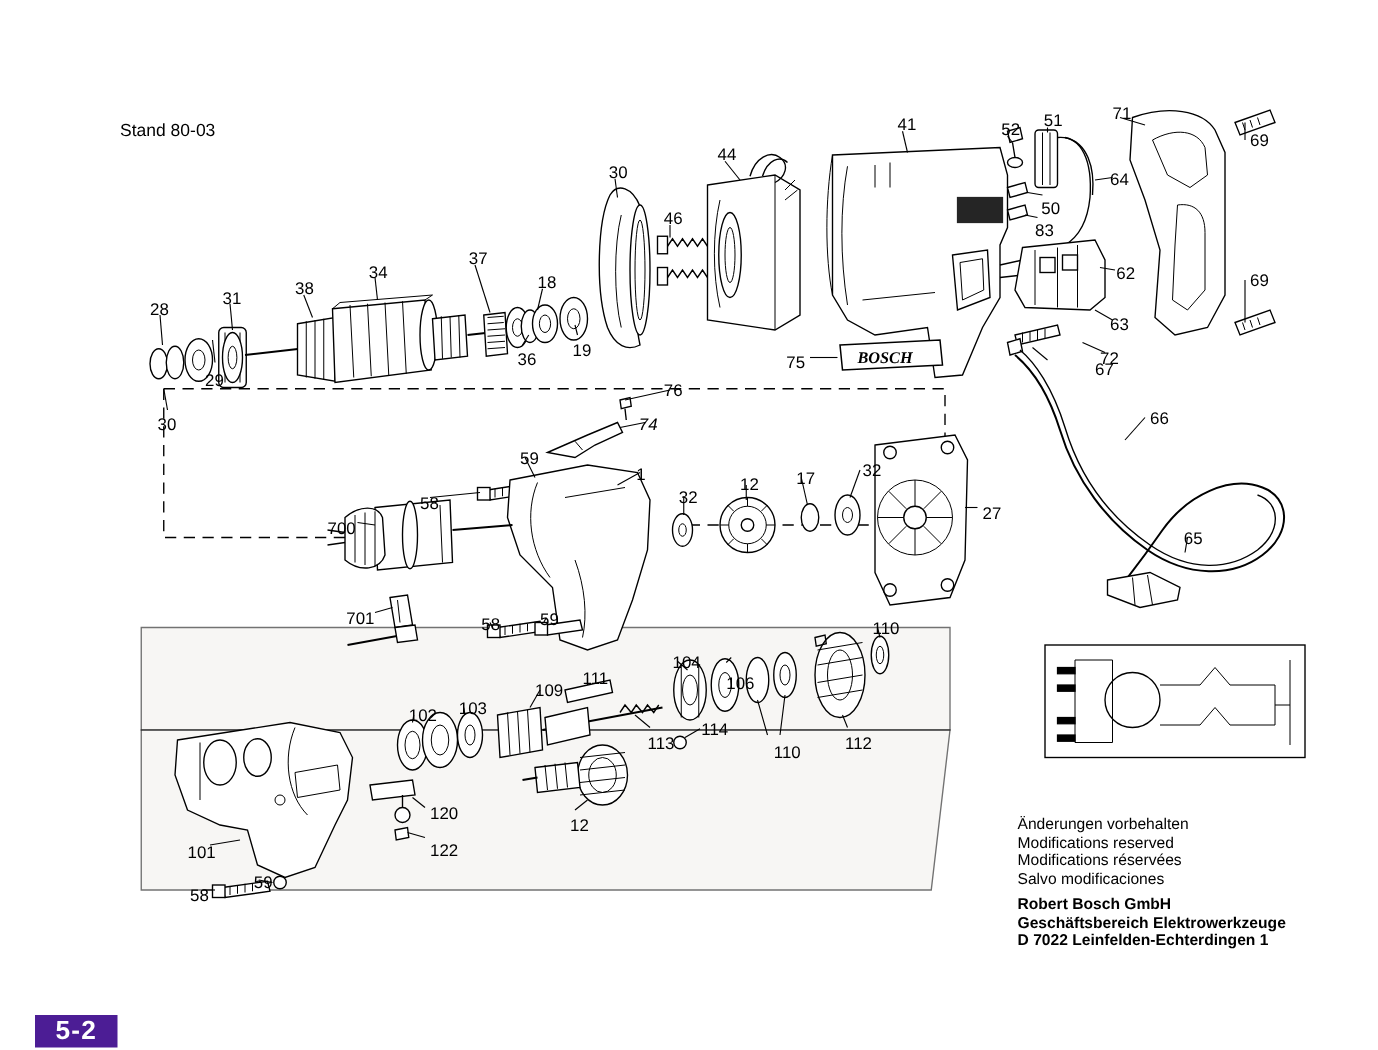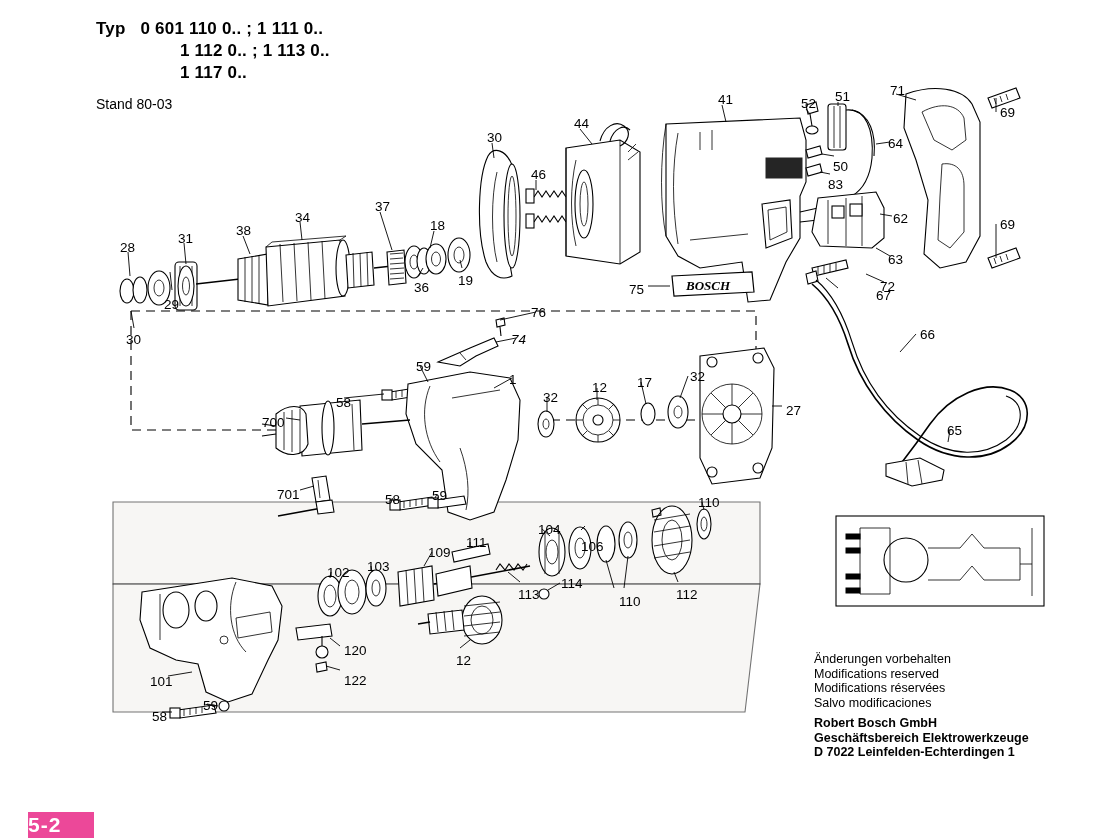--- a/index.html
+++ b/index.html
@@ -11,22 +11,22 @@
   .hdr .l2{margin-left:84px;}
   .hdr .l3{margin-left:84px;}
   .hdr-line{white-space:nowrap;line-height:22px;}
   .stand{position:absolute;left:96px;top:96px;font-size:14px;}
 
   
   .notes{position:absolute;left:814px;top:652px;font-size:12.5px;line-height:14.5px;}
   .notes2{position:absolute;left:814px;top:716px;font-size:12.5px;line-height:14.5px;font-weight:bold;}
 
   
-  .pagemark{position:absolute;left:28px;top:812px;width:66px;height:26px;background:#ec4899;color:#fff;
-            font-size:21px;font-weight:bold;line-height:26px;text-align:left;letter-spacing:1px;}
+  .pagemark{position:absolute;left:28px;top:812px;width:66px;height:26px;background:#4c1d95;color:#fff;
+            font-size:21px;font-weight:bold;line-height:26px;text-align:center;letter-spacing:1px;}
 
   
   .lbl{position:absolute;font-size:13.5px;line-height:14px;white-space:nowrap;}
 
   
   svg.draw{position:absolute;left:0;top:0;width:1102px;height:840px;}
   .ln{fill:none;stroke:#000;stroke-width:1.1;}
   .ln2{fill:none;stroke:#000;stroke-width:1.6;}
   .thin{fill:none;stroke:#000;stroke-width:.8;}
   .dash{fill:none;stroke:#000;stroke-width:1.1;stroke-dasharray:9 6;}
@@ -35,28 +35,20 @@
   .lead{fill:none;stroke:#000;stroke-width:.9;}
   .bosch-plate{fill:#fff;stroke:#000;stroke-width:1.2;}
   .boschtxt{font-family:"Liberation Serif",serif;font-size:13px;font-weight:bold;font-style:italic;}
   .shade{fill:#f2f0ec;stroke:#000;stroke-width:1.1;}
 </style>
 </head>
 <body>
 
 <div class="sheet">
 
-  <div class="hdr">
-    <div class="hdr-line">
-      <span>Typ</span>
-      <span style="margin-left:10px;">0 601 110 0.. ; 1 111 0..</span>
-    </div>
-    <div class="hdr-line l2">1 112 0.. ; 1 113 0..</div>
-    <div class="hdr-line l3">1 117 0..</div>
-  </div>
   <div class="stand">Stand 80-03</div>
 
   <svg class="draw" viewBox="0 0 1102 840">
 
     <path class="dash" d="M131 311 L756 311 L756 420 L540 420"></path>
     <path class="dash" d="M131 311 L131 430 L300 430"></path>
 
     <path class="shade" d="M113 584 L760 584 L760 502 L113 502 Z" opacity="0.55"></path>
     <path class="shade" d="M113 584 L113 712 L745 712 L760 584 Z" opacity="0.55"></path>
 

